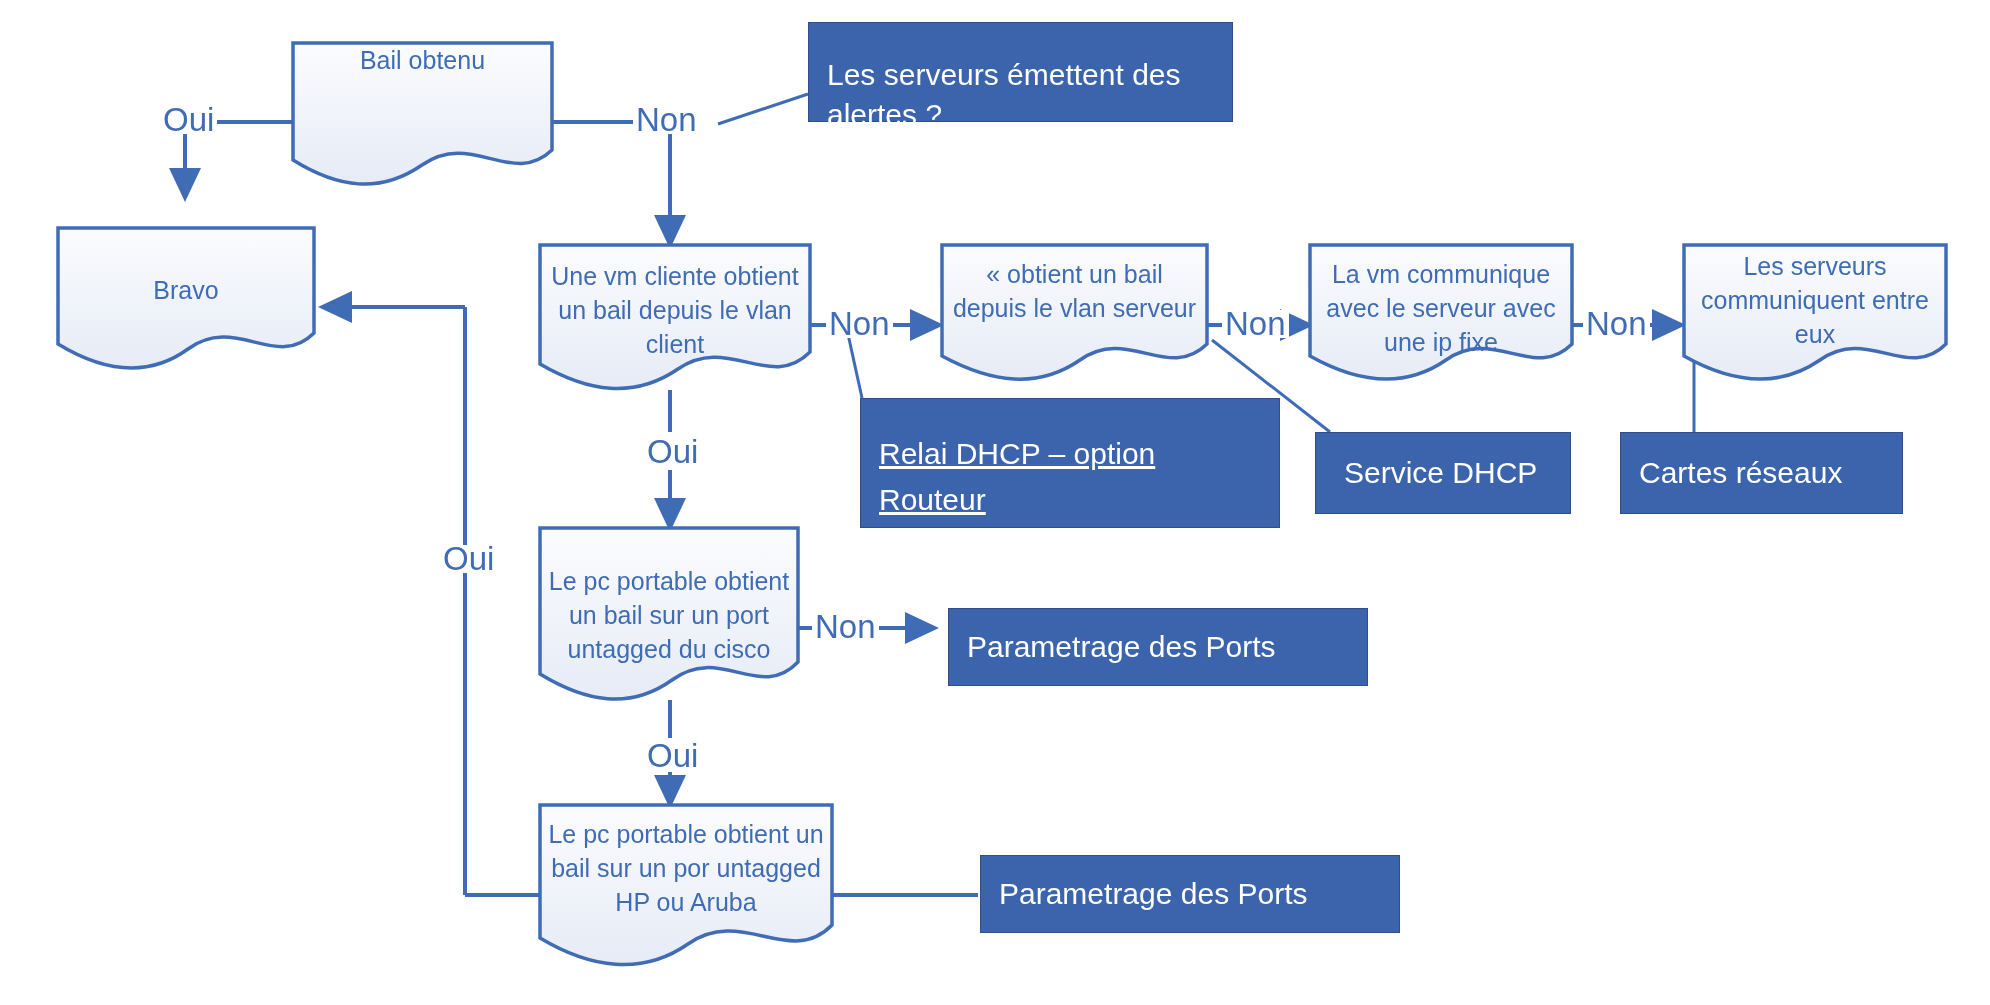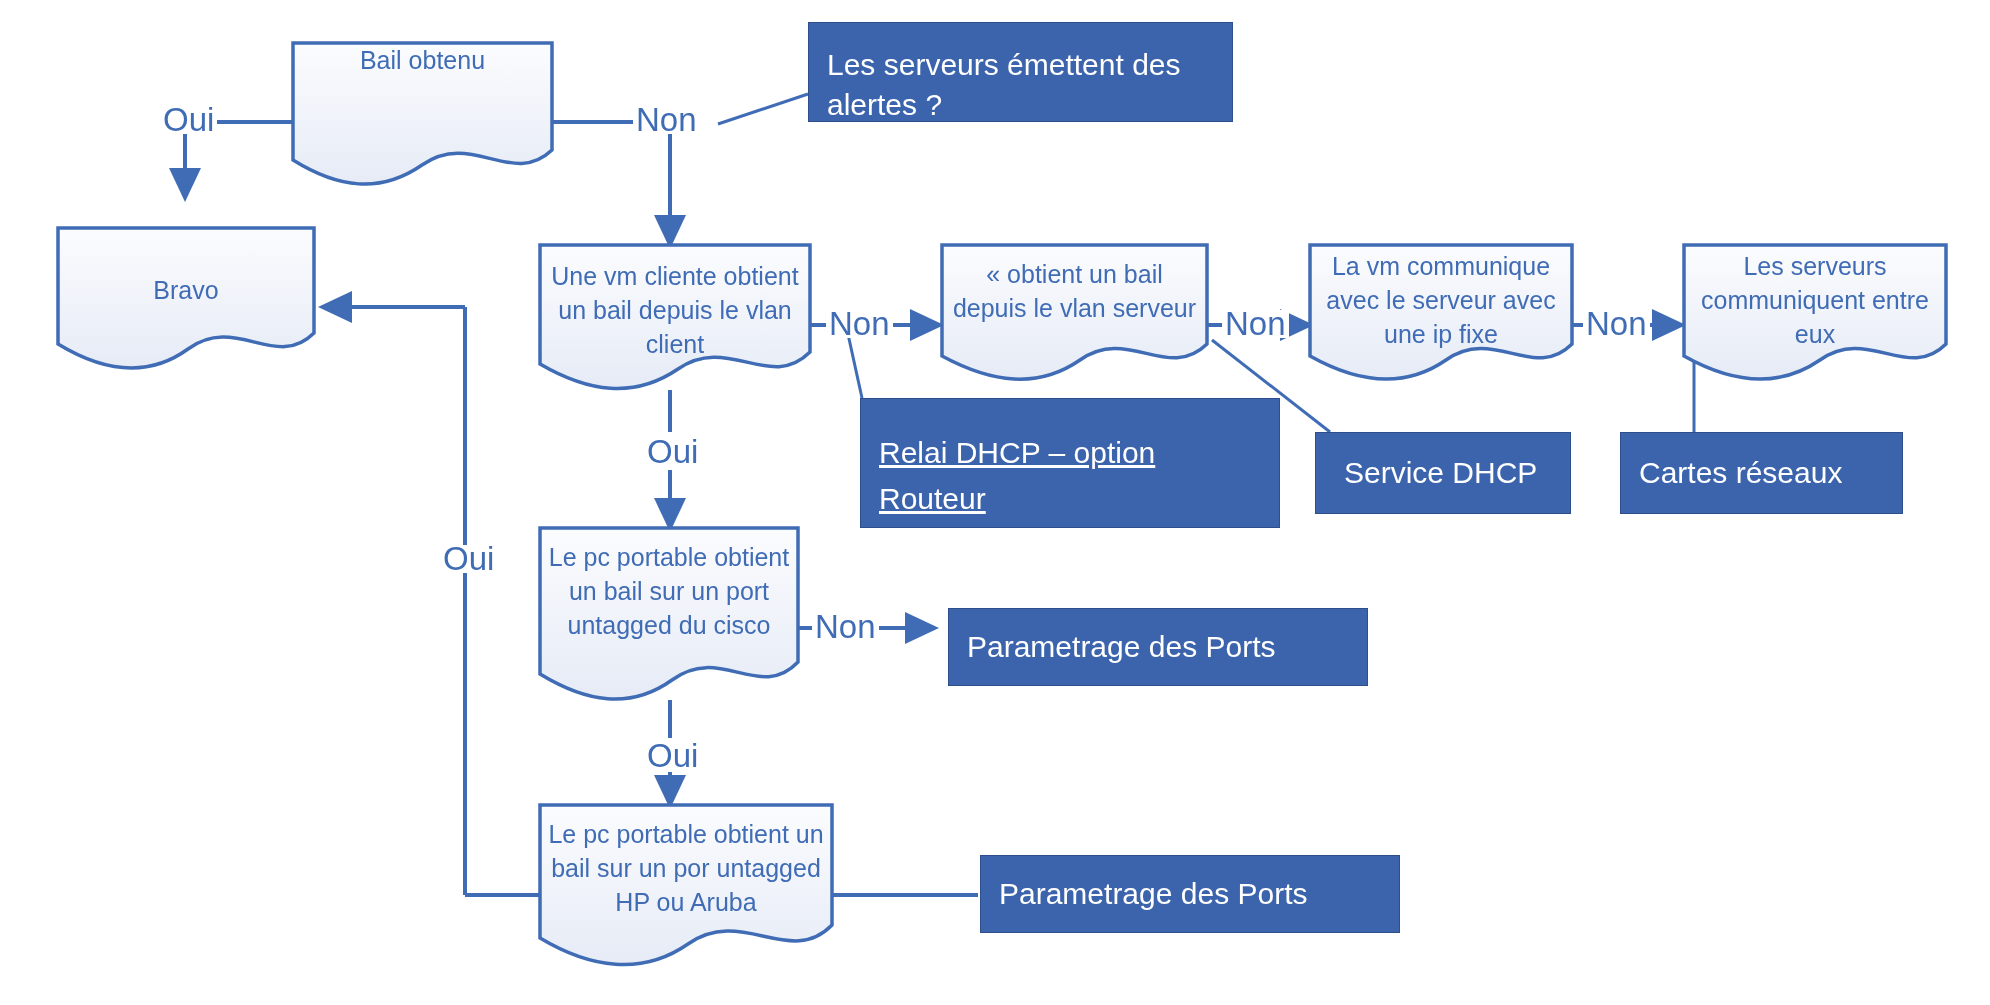--- a/index.html
+++ b/index.html
@@ -50,21 +50,21 @@
     border: 1.5px solid #2e4f8c;
     color: #ffffff;
     font-size: 30px;
     line-height: 44px;
     display: flex;
     align-items: center;
     padding: 6px 18px;
     text-align: left;
   }
   .blue-box.two-line {
-    align-items: center;
+    align-items: flex-start;
     padding-top: 32px;
   }
   .edge-label {
     position: absolute;
     color: #3f6cb5;
     font-size: 33px;
     line-height: 28px;
     background: #ffffff;
     padding: 0 3px;
     white-space: nowrap;
@@ -157,28 +157,28 @@
 
   <div class="doc-node" style="left:540px; top:245px; width:270px; height:150px;">
     <div class="doc-label" style="padding-top:14px;">Une vm cliente obtient un bail depuis le vlan client</div>
   </div>
 
   <div class="doc-node" style="left:942px; top:245px; width:265px; height:140px;">
     <div class="doc-label" style="padding-top:12px;">« obtient un bail depuis le vlan serveur</div>
   </div>
 
   <div class="doc-node" style="left:1310px; top:245px; width:262px; height:140px;">
-    <div class="doc-label" style="padding-top:4px;">La vm communique avec le serveur avec une ip fixe</div>
+    <div class="doc-label" style="padding-top:12px;">La vm communique avec le serveur avec une ip fixe</div>
   </div>
 
   <div class="doc-node" style="left:1684px; top:245px; width:262px; height:140px;">
     <div class="doc-label" style="padding-top:4px;">Les serveurs communiquent entre eux</div>
   </div>
 
-  <div class="doc-node" style="left:540px; top:528px; width:258px; height:180px;">
+  <div class="doc-node" style="left:540px; top:552px; width:258px; height:180px;">
     <div class="doc-label" style="padding-top:12px;">Le pc portable obtient un bail sur un port untagged du cisco</div>
   </div>
 
   <div class="doc-node" style="left:540px; top:805px; width:292px; height:170px;">
     <div class="doc-label" style="padding-top:12px;">Le pc portable obtient un bail sur un por untagged  HP ou Aruba</div>
   </div>
 
   <div class="blue-box two-line" style="left:808px; top:22px; width:425px; height:100px; line-height:40px;">
     <span>Les serveurs  émettent des alertes ?</span>
   </div>

